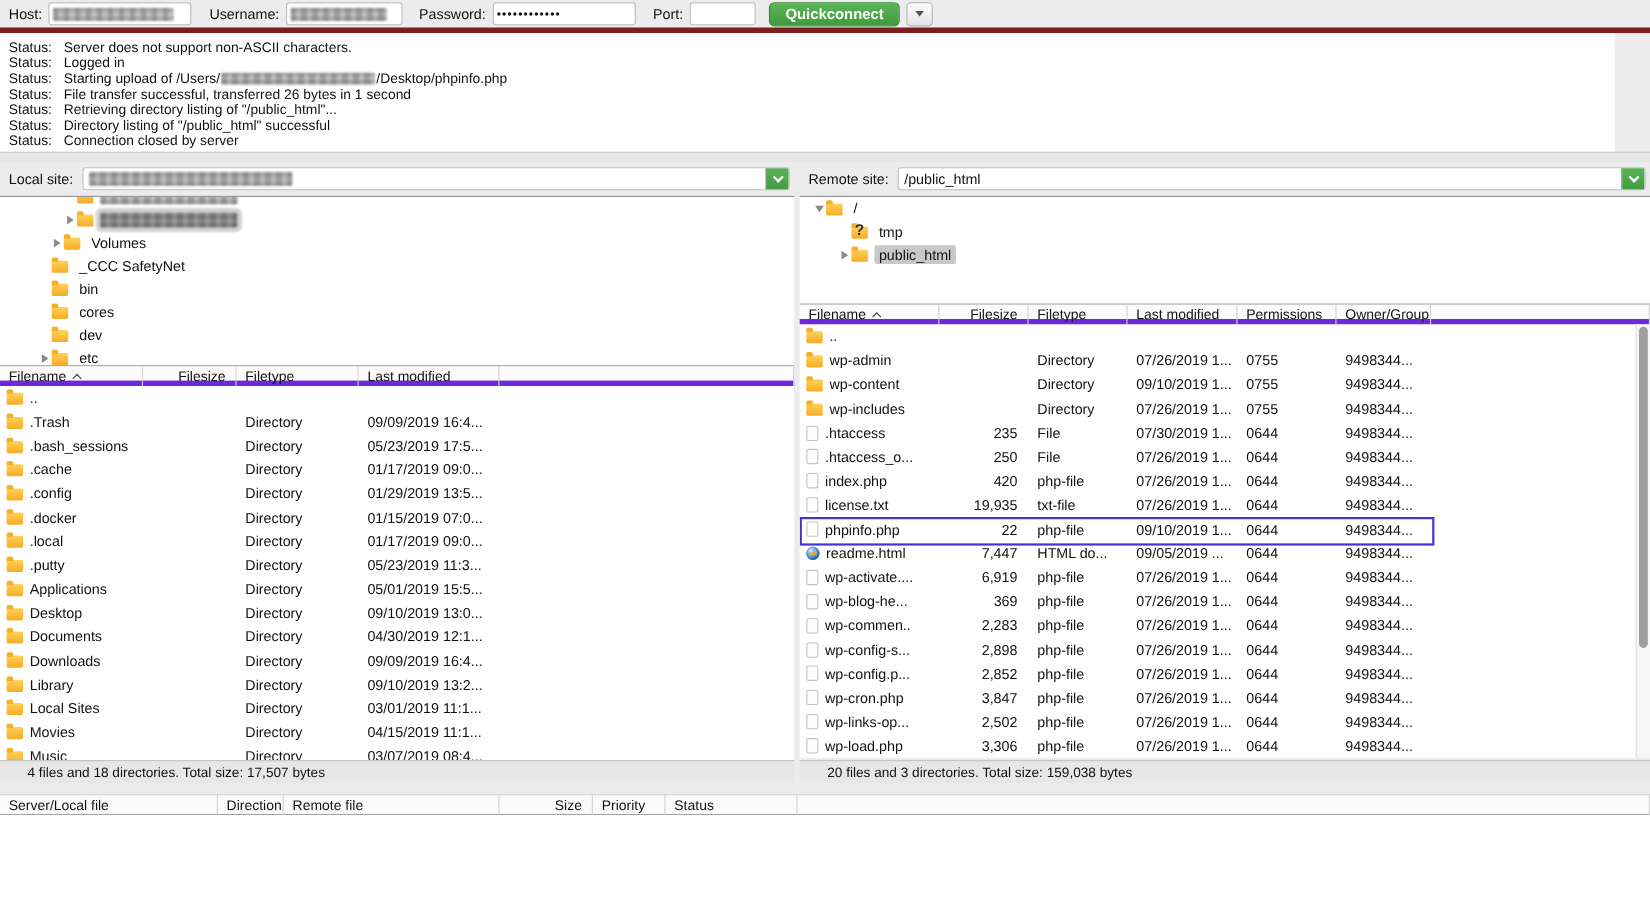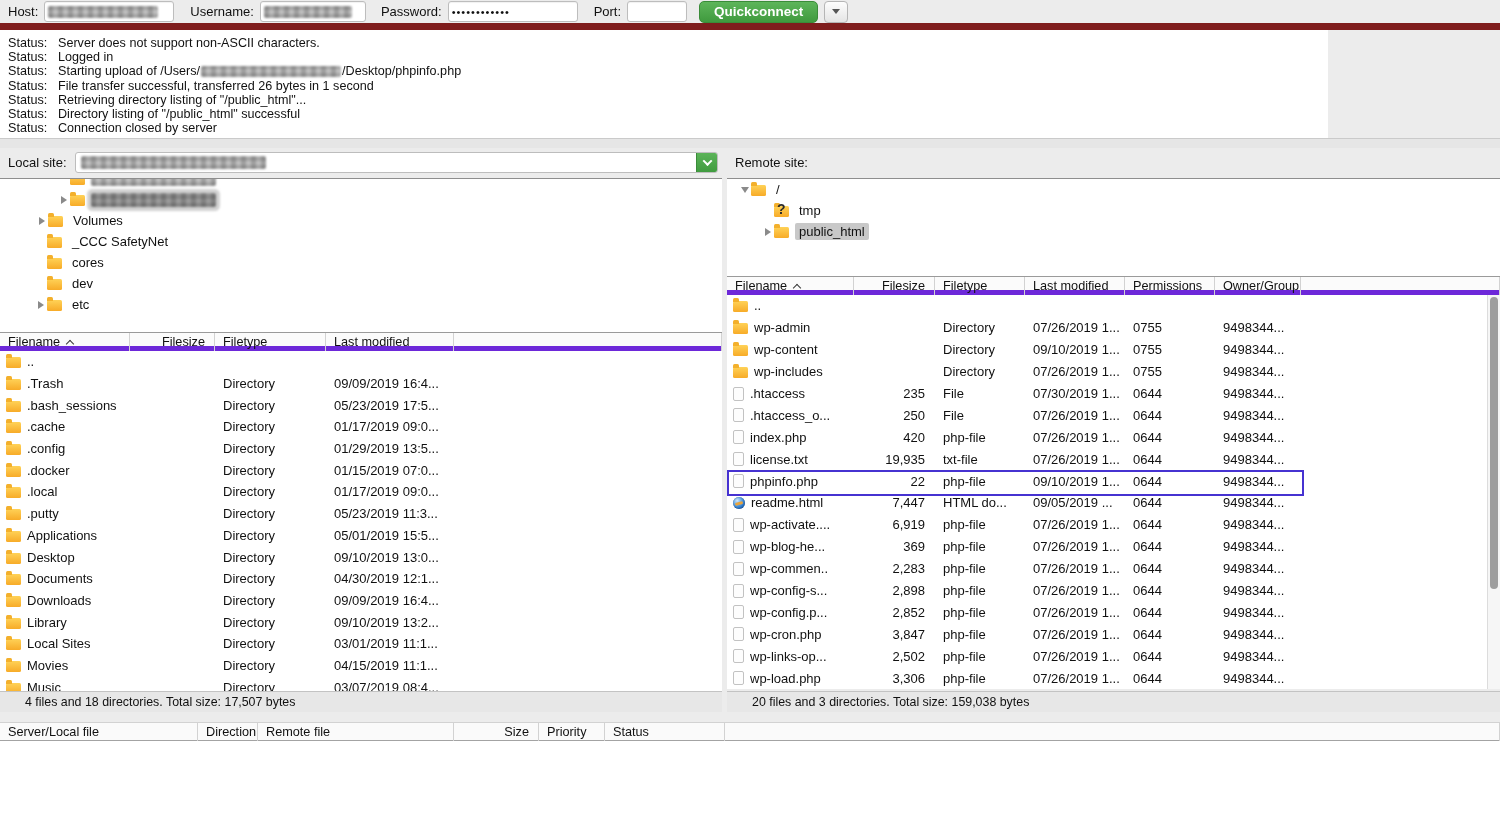--- a/index.html
+++ b/index.html
@@ -2,34 +2,34 @@
 <html><head>
 <meta charset="utf-8">
 <style>
   * { margin:0; padding:0; box-sizing:border-box; }
   html,body { width:1500px; height:830px; overflow:hidden; }
   body { font-family:"Liberation Sans", sans-serif; font-size:13px; color:#111; background:#ececec; }
 
   .app { position:relative; width:1500px; height:830px; background:#ececec; }
 
   
-  .toolbar { position:absolute; top:0; left:0; width:1500px; height:30px; background:#ececec; border-bottom:7px solid #7f1d1d; display:flex; align-items:center; }
+  .toolbar { position:absolute; top:0; left:0; width:1500px; height:30px; background:#ececec; border-bottom:5px solid #7f1d1d; display:flex; align-items:center; }
   .toolbar .lbl { font-size:13px; color:#111; }
   .tb-input { height:21px; background:#fff; border:1px solid #bdbdbd; border-radius:3px; box-shadow:inset 0 1px 1px rgba(0,0,0,.06); display:flex; align-items:center; padding:0 3px; }
   .redacted { background:
       repeating-linear-gradient(90deg,#b6b6b6 0 5px,#d8d8d8 5px 10px),
       repeating-linear-gradient(0deg,#c4c4c4 0 4px,#e0e0e0 4px 8px);
       background-blend-mode:multiply; filter:blur(1.2px); border-radius:2px; }
   .dots { letter-spacing:1px; font-size:11px; color:#111; }
   .btn-quick { height:22px; padding:10px 14px; background:linear-gradient(#5db55a,#3f9a3e); border:1px solid #3a8c39; border-radius:5px; color:#fff; font-size:13.5px; font-weight:bold; display:flex; align-items:center; }
   .btn-drop { height:22px; width:24px; margin-left:6px; background:linear-gradient(#fdfdfd,#e4e4e4); border:1px solid #b5b5b5; border-radius:4px; display:flex; align-items:center; justify-content:center; }
   .tri-down { width:0; height:0; border-left:4px solid transparent; border-right:4px solid transparent; border-top:5px solid #555; }
 
   
-  .statuslog { position:absolute; top:30px; left:0; width:1328px; height:108px; background:#fff; padding-top:6px; }
+  .statuslog { position:absolute; top:30px; left:0; width:1468px; height:108px; background:#fff; padding-top:6px; }
   .log-line { display:flex; height:14.2px; line-height:14.2px; font-size:12.6px; }
   .log-line .log-label { width:58px; padding-left:8px; flex:none; }
   .log-line .log-text { white-space:nowrap; display:flex; align-items:center; }
   .inline-redact { display:inline-block; width:140px; height:11px; margin:0 1px; vertical-align:middle; }
 
   .hdivider { position:absolute; top:138px; left:0; width:1500px; height:10px; background:#e6e6e6; border-top:1px solid #cacaca; }
 
   
   .panel { position:absolute; top:148px; height:564px; background:#ececec; }
   .panel.local { left:0; width:722px; }
@@ -174,31 +174,36 @@
           <span class="icon-folder"></span>
           <span class="redacted tree-redact"></span>
         </div>
         <div class="tree-row" style="padding-left: 58px;">
           <span class="tree-arrow">
             <span class="arr-right"></span>
           </span>
           <span class="icon-folder"></span>
           <span class="redacted tree-redact selected-bg"></span>
         </div>
-        <div class="tree-row" style="padding-left: 36px;">
+        <div class="tree-row" style="padding-left: 46px;">
           <span class="tree-arrow">
             <span class="arr-right"></span>
           </span>
           <span class="icon-folder"></span>
           <span class="tree-label">Volumes</span>
         </div>
         <div class="tree-row" style="padding-left: 35px;">
           <span class="tree-arrow"></span>
           <span class="icon-folder"></span>
           <span class="tree-label">_CCC SafetyNet</span>
+        </div>
+        <div class="tree-row" style="padding-left: 35px;">
+          <span class="tree-arrow"></span>
+          <span class="icon-folder"></span>
+          <span class="tree-label">bin</span>
         </div>
         <div class="tree-row" style="padding-left: 35px;">
           <span class="tree-arrow"></span>
           <span class="icon-folder"></span>
           <span class="tree-label">cores</span>
         </div>
         <div class="tree-row" style="padding-left: 35px;">
           <span class="tree-arrow"></span>
           <span class="icon-folder"></span>
           <span class="tree-label">dev</span>
@@ -381,20 +386,26 @@
         </div>
       </div>
     <div class="list-statusbar">
         <span>4 files and 18 directories. Total size: 17,507 bytes</span>
       </div>
   </div>
 
   <div class="panel remote">
     <div class="sitebar">
       <span class="lbl">Remote site:</span>
+      <span class="combo">
+        <span class="combo-text">/public_html</span>
+        <span class="combo-btn">
+            <span class="chev-down"></span>
+          </span>
+      </span>
     </div>
     <div class="treeview" id="remote-tree">
         <div class="tree-row" style="padding-left: 12px;">
           <span class="tree-arrow">
             <span class="arr-down"></span>
           </span>
           <span class="icon-folder"></span>
           <span class="tree-label">/</span>
         </div>
         <div class="tree-row" style="padding-left: 35px;">

